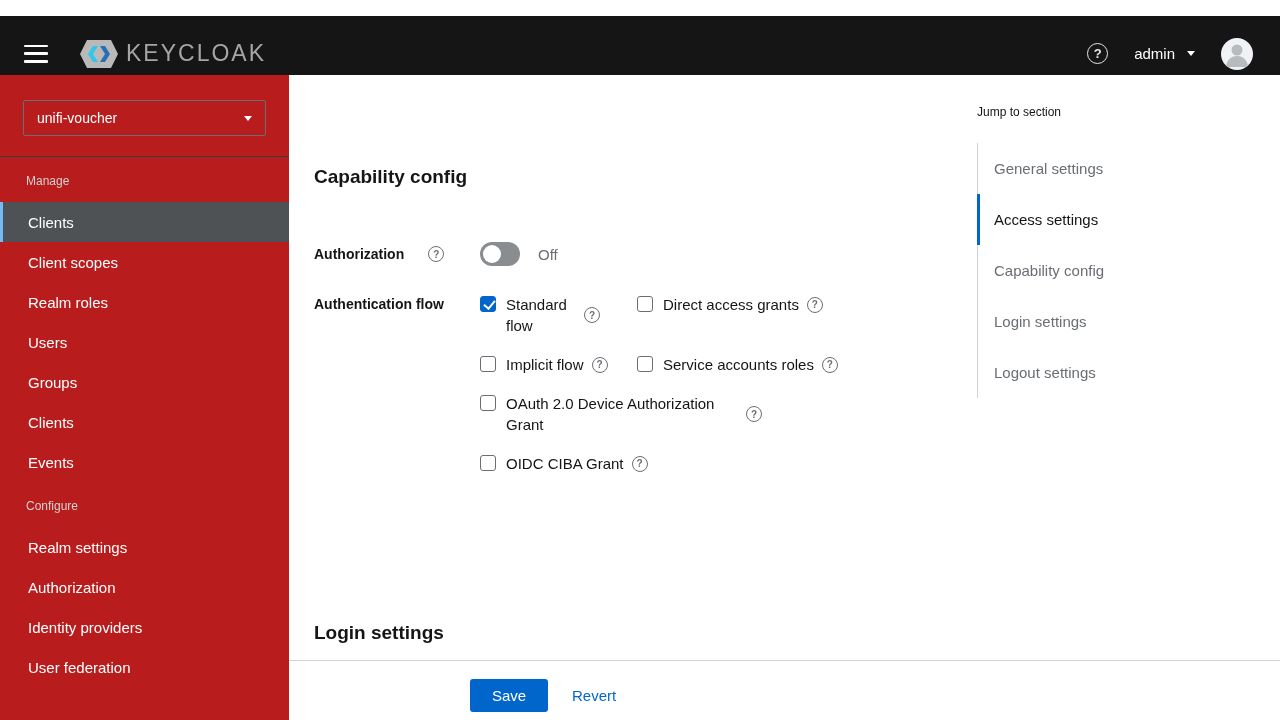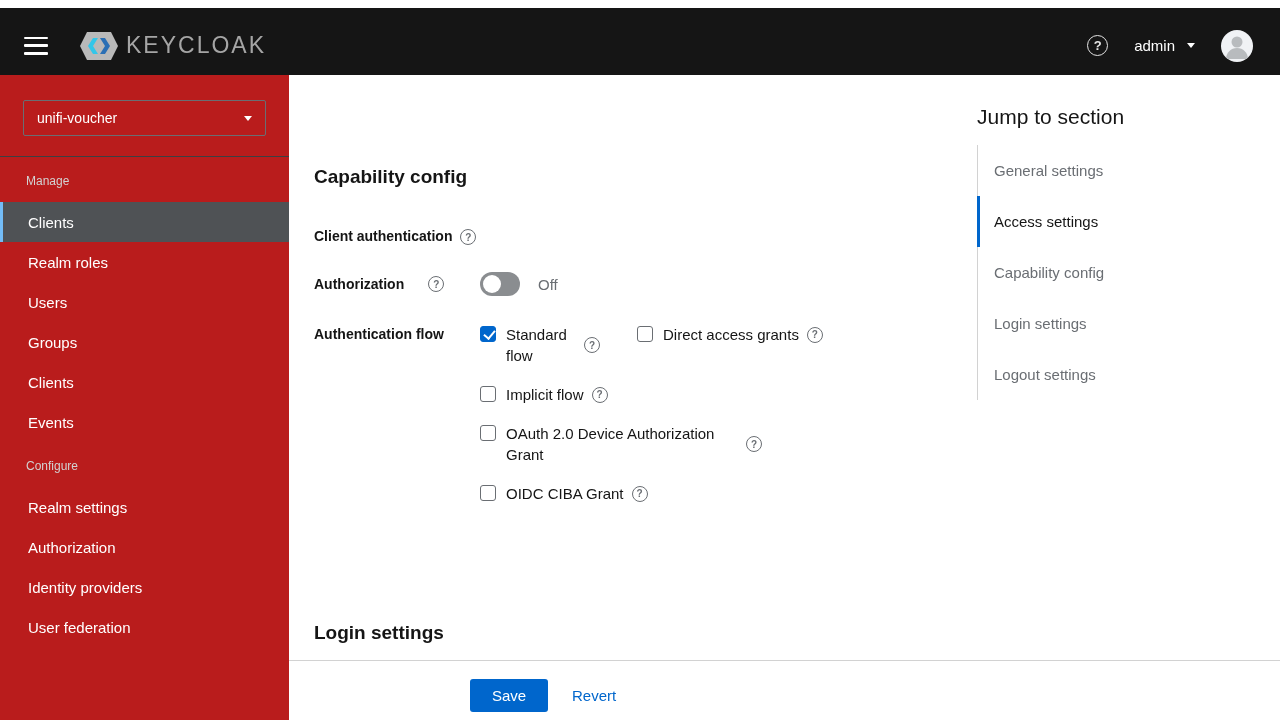--- a/index.html
+++ b/index.html
@@ -1,20 +1,20 @@
 <!DOCTYPE html>
 <html><head>
 <meta charset="utf-8">
 <style>
   * { margin:0; padding:0; box-sizing:border-box; }
   html,body { width:1280px; height:720px; overflow:hidden;
     font-family:"Liberation Sans", sans-serif; background:#fff; }
 
   
-  .masthead { position:absolute; left:0; top:8px; width:1280px; height:75px;
+  .masthead { position:absolute; left:0; top:16px; width:1280px; height:75px;
     background:#151515; display:flex; align-items:center; }
   .hamburger { width:24px; height:18px; margin-left:24px; cursor:pointer;
     display:flex; flex-direction:column; justify-content:space-between; }
   .hamburger span { display:block; height:2.5px; background:#fff; border-radius:1px; }
   .brand { display:flex; align-items:center; margin-left:30px; gap:6px; }
   .brand-text { color:#a5a5a5; font-size:23px; letter-spacing:2px; font-weight:500; }
   .masthead-right { margin-left:auto; display:flex; align-items:center; gap:26px; margin-right:27px; }
   .mast-help { width:21px; height:21px; border:1.6px solid #e6e6e6; border-radius:50%;
     color:#e6e6e6; font-size:13px; font-weight:700; display:flex; align-items:center; justify-content:center; cursor:pointer; }
   .mast-help::after { content:"?"; }
@@ -79,21 +79,21 @@
   
   .footer-bar { position:absolute; left:0; bottom:0; width:991px; height:60px;
     background:#fff; border-top:1px solid #d2d2d2; }
   .save-btn { position:absolute; left:181px; top:18px; height:33px; padding:0 22px;
     background:#0066cc; color:#fff; font-size:15px; border:none; border-radius:3px; cursor:pointer;
     font-family:"Liberation Sans", sans-serif; }
   .revert-link { position:absolute; left:283px; top:26px; color:#0066cc; font-size:15px; cursor:pointer; }
 
   
   .jump-nav { position:absolute; left:688px; top:30px; width:220px; }
-  .jump-title { font-size:21px; color:#151515; margin-bottom:16px; }
+  .jump-title { font-size:12px; color:#151515; margin-bottom:24px; }
   .jump-item { border-left:1px solid #d2d2d2; padding:17px 0 17px 16px;
     font-size:15px; color:#6a6e73; cursor:pointer; }
   .jump-item.current { border-left:3px solid #0066cc; padding-left:14px; color:#151515; }
 </style>
 </head>
 <body>
 
 <header class="masthead">
   <div class="hamburger">
     <span></span>
@@ -129,20 +129,21 @@
   <div class="realm-box-wrap">
     <div class="realm-box">
       <span>unifi-voucher</span>
       <span class="caret-down"></span>
     </div>
   </div>
 
   <div class="nav-group">
     <div class="nav-group-label">Manage</div>
     <div class="nav-item current">Clients</div>
+    <div class="nav-item">Client scopes</div>
     <div class="nav-item">Realm roles</div>
     <div class="nav-item">Users</div>
     <div class="nav-item">Groups</div>
     <div class="nav-item">Clients</div>
     <div class="nav-item">Events</div>
   </div>
 
   <div class="nav-group">
     <div class="nav-group-label">Configure</div>
     <div class="nav-item">Realm settings</div>
@@ -152,24 +153,20 @@
   </div>
 </nav>
 
 <main class="main">
 
   <h2 class="section-title">Capability config</h2>
 
   <div class="form-area">
 
     <div class="form-row row-client-auth">
-      <div class="form-label">
-        <span>Client authentication</span>
-        <span class="help help-under"></span>
-      </div>
     </div>
 
     <div class="form-row row-authorization">
       <div class="form-label label-inline">
         <span>Authorization</span>
         <span class="help"></span>
       </div>
       <div class="switch-wrap">
         <div class="switch off">
             <span class="knob"></span>
@@ -199,20 +196,27 @@
         </div>
 
         <div class="cb-item">
           <span class="checkbox"></span>
           <span class="cb-body">
             <span class="cb-label">Implicit flow</span>
             <span class="help"></span>
           </span>
         </div>
 
+        <div class="cb-item">
+          <span class="checkbox"></span>
+          <span class="cb-body">
+            <span class="cb-label">Service accounts roles</span>
+            <span class="help"></span>
+          </span>
+        </div>
 
         <div class="cb-item cb-wide">
           <span class="checkbox"></span>
           <span class="cb-body">
             <span class="cb-label">OAuth 2.0 Device Authorization Grant</span>
             <span class="help"></span>
           </span>
         </div>
 
         <div class="cb-item cb-wide">

